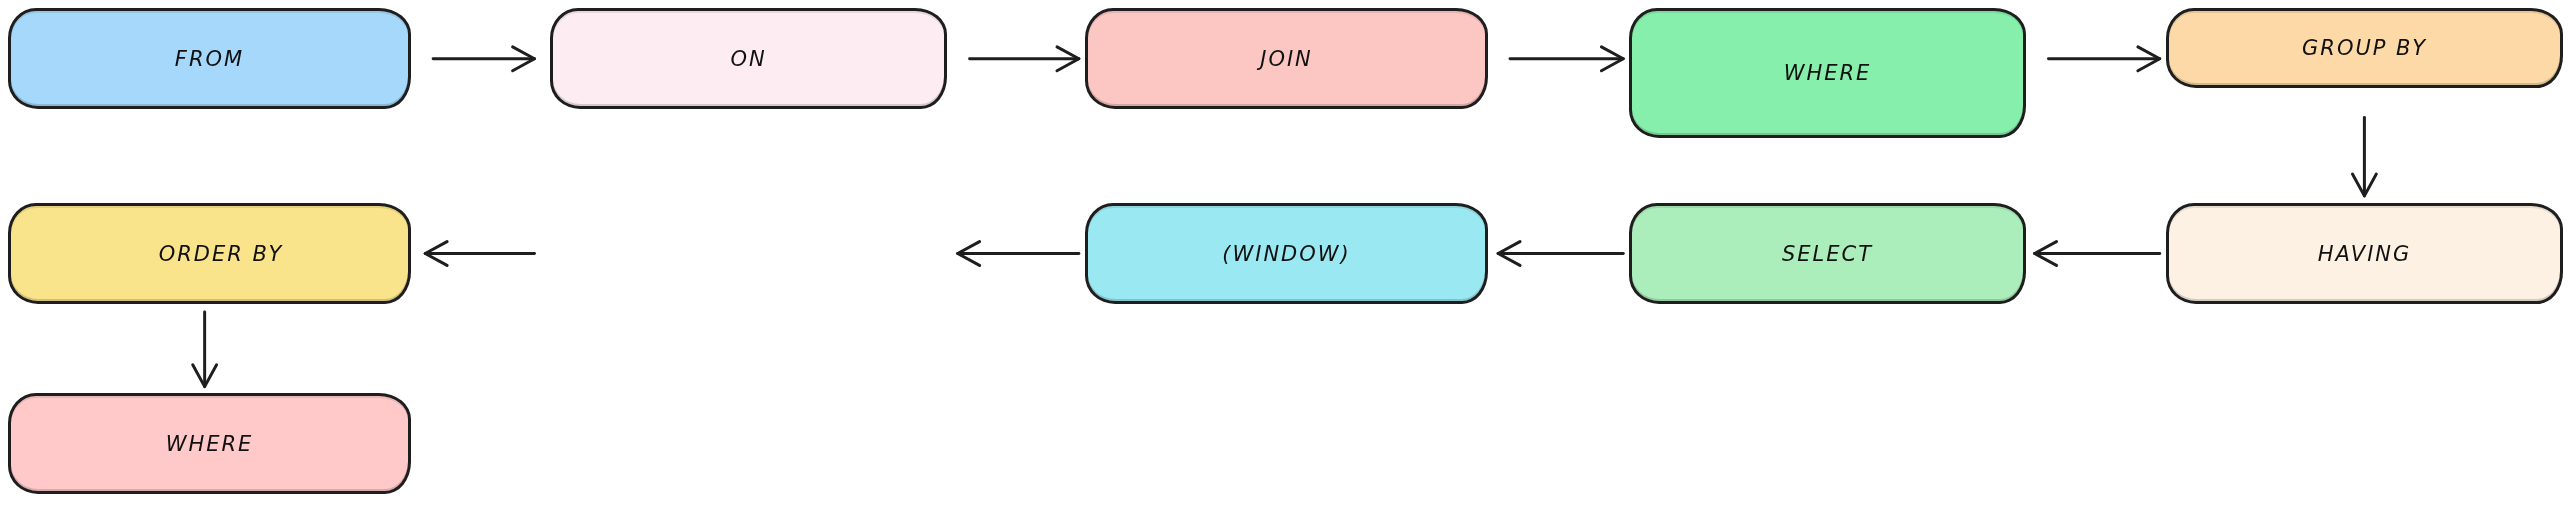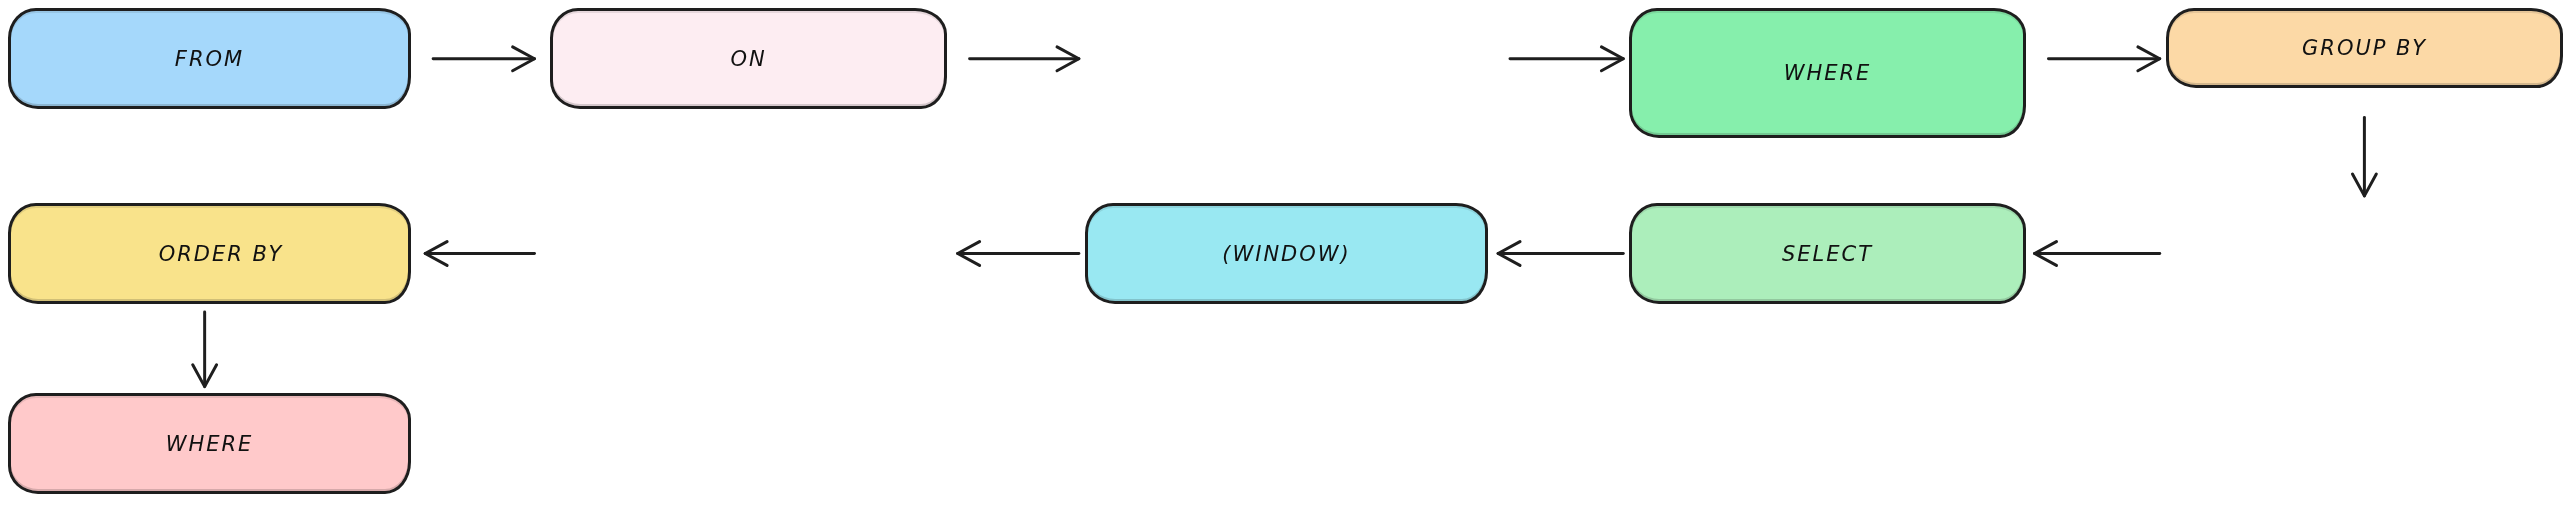--- a/index.html
+++ b/index.html
@@ -45,25 +45,27 @@
 </style>
 </head>
 <body>
 
 <div id="canvas">
 
   <div class="node" style="left: 8px; top: 8px; width: 403px; height: 101px; background-color: rgb(165, 216, 251);">FROM</div>
 
   <div class="node" style="left: 550px; top: 8px; width: 397px; height: 101px; background-color: rgb(253, 237, 242);">ON</div>
 
+  <div class="node" style="left: 1085px; top: 8px; width: 403px; height: 101px; background-color: rgb(252, 198, 195);">JOIN</div>
 
   <div class="node" style="left: 1629px; top: 8px; width: 397px; height: 130px; background-color: #86efac;">WHERE</div>
 
   <div class="node" style="left: 2166px; top: 8px; width: 397px; height: 80px; background-color: rgb(252, 217, 166);">GROUP BY</div>
 
+  <div class="node" style="left: 2166px; top: 203px; width: 397px; height: 101px; background-color: rgb(253, 241, 227);">HAVING</div>
 
   <div class="node" style="left: 1629px; top: 203px; width: 397px; height: 101px; background-color: rgb(172, 238, 187);">SELECT</div>
 
   <div class="node" style="left: 1085px; top: 203px; width: 403px; height: 101px; background-color: rgb(153, 232, 242);">(WINDOW)</div>
 
 
   <div class="node" style="left: 8px; top: 203px; width: 403px; height: 101px; background-color: rgb(249, 227, 139); padding-left: 23px;">ORDER BY</div>
 
   <div class="node" style="left: 8px; top: 393px; width: 403px; height: 101px; background-color: rgb(255, 201, 202);">WHERE</div>
 

